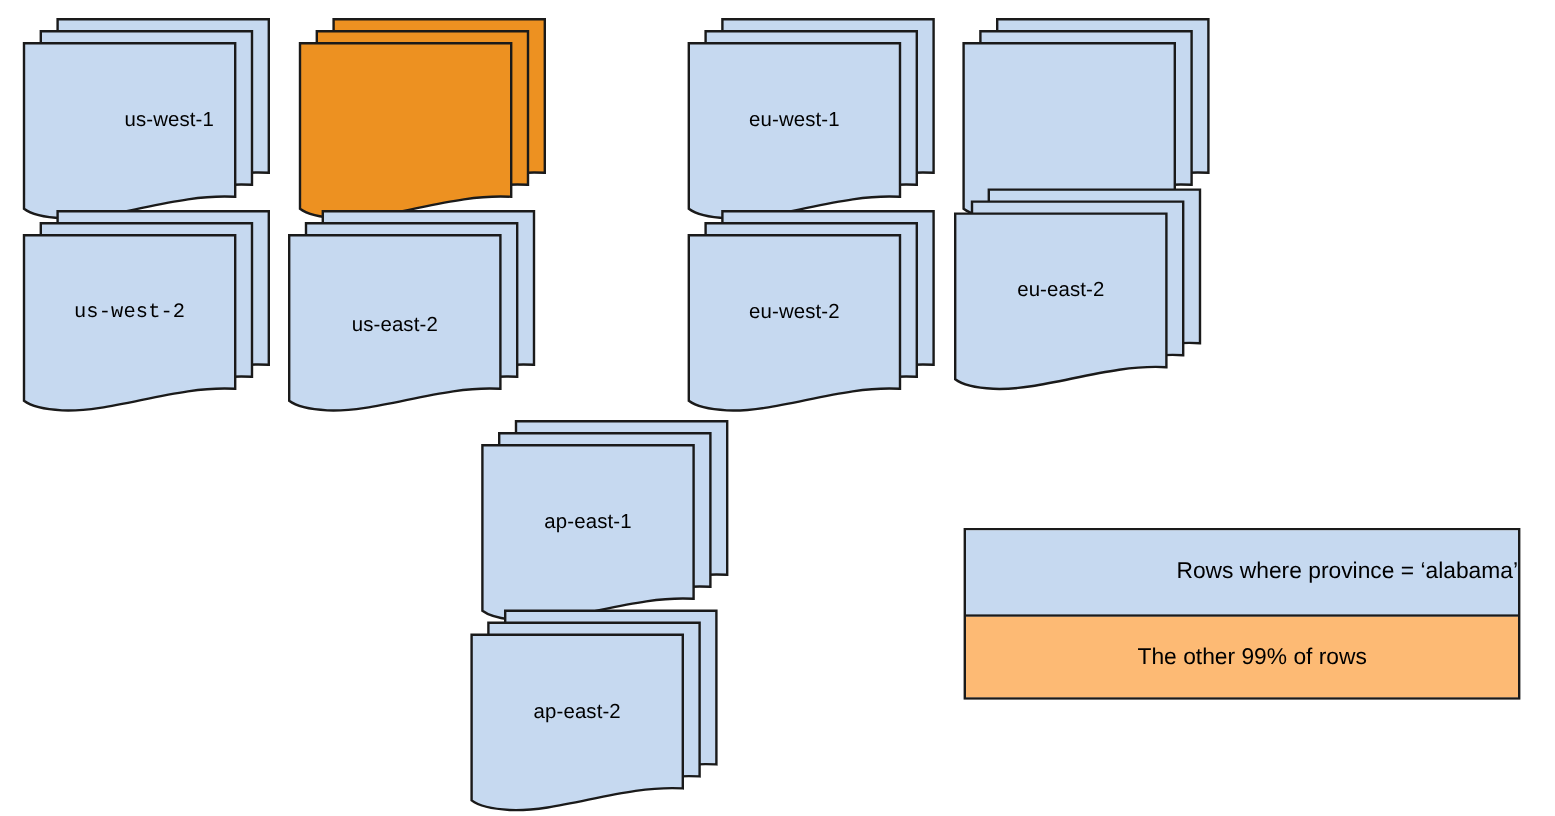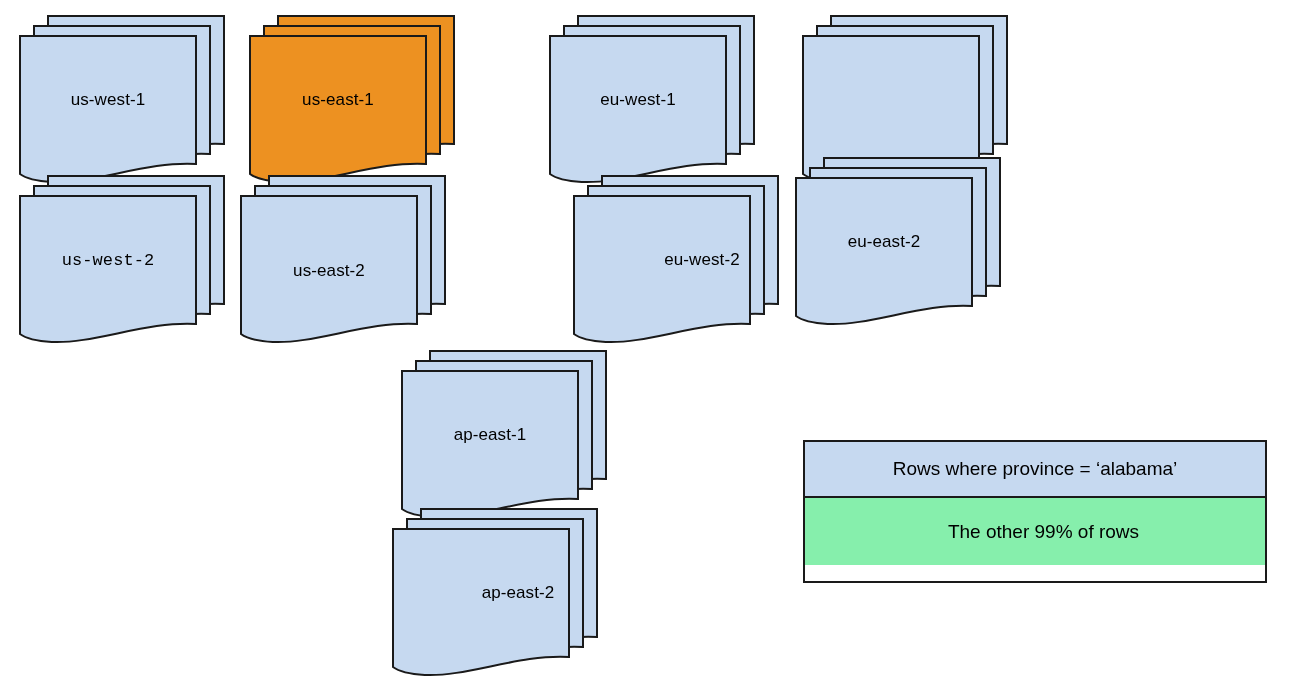--- a/index.html
+++ b/index.html
@@ -72,31 +72,30 @@
 <body>
 
 <div id="canvas">
   <div id="stacks-container">
       <div class="doc-stack" style="left: 19px; top: 35px;">
         <svg width="210" height="172" viewBox="0 0 210 172" style="left: 0px; top: -20px;">
           <path d="M 29 1 L 205 1 L 205 129 C 155.72 126 102.92 149 60.68 147 C 44.84 146 34.28 143 29 139 Z" fill="#c6d9f0" stroke="#1a1a1a" stroke-width="2" stroke-linejoin="miter"></path>
           <path d="M 15 11 L 191 11 L 191 139 C 141.72 136 88.92 159 46.68 157 C 30.84 156 20.28 153 15 149 Z" fill="#c6d9f0" stroke="#1a1a1a" stroke-width="2" stroke-linejoin="miter"></path>
           <path d="M 1 21 L 177 21 L 177 149 C 127.72 146 74.92 169 32.68 167 C 16.84 166 6.279999999999999 163 1 159 Z" fill="#c6d9f0" stroke="#1a1a1a" stroke-width="2" stroke-linejoin="miter"></path>
         </svg>
-        <div class="doc-label" style="left: 1px; top: 1px;">us-west-1</div>
+        <div class="doc-label" style="left: 1px; top: 1px; padding-left: 33px;">us-west-1</div>
       </div>
       <div class="doc-stack" style="left: 249px; top: 35px;">
         <svg width="210" height="172" viewBox="0 0 210 172" style="left: 0px; top: -20px;">
           <path d="M 29 1 L 205 1 L 205 129 C 155.72 126 102.92 149 60.68 147 C 44.84 146 34.28 143 29 139 Z" fill="#ed9121" stroke="#1a1a1a" stroke-width="2" stroke-linejoin="miter"></path>
           <path d="M 15 11 L 191 11 L 191 139 C 141.72 136 88.92 159 46.68 157 C 30.84 156 20.28 153 15 149 Z" fill="#ed9121" stroke="#1a1a1a" stroke-width="2" stroke-linejoin="miter"></path>
           <path d="M 1 21 L 177 21 L 177 149 C 127.72 146 74.92 169 32.68 167 C 16.84 166 6.279999999999999 163 1 159 Z" fill="#ed9121" stroke="#1a1a1a" stroke-width="2" stroke-linejoin="miter"></path>
         </svg>
-        <div class="doc-label" style="left: 1px; top: 1px;">us-east-1</div>
       </div>
-      <div class="doc-stack" style="left: 549px; top: 35px;">
+      <div class="doc-stack" style="left: 573px; top: 35px;">
         <svg width="210" height="172" viewBox="0 0 210 172" style="left: 0px; top: -20px;">
           <path d="M 29 1 L 205 1 L 205 129 C 155.72 126 102.92 149 60.68 147 C 44.84 146 34.28 143 29 139 Z" fill="#c6d9f0" stroke="#1a1a1a" stroke-width="2" stroke-linejoin="miter"></path>
           <path d="M 15 11 L 191 11 L 191 139 C 141.72 136 88.92 159 46.68 157 C 30.84 156 20.28 153 15 149 Z" fill="#c6d9f0" stroke="#1a1a1a" stroke-width="2" stroke-linejoin="miter"></path>
           <path d="M 1 21 L 177 21 L 177 149 C 127.72 146 74.92 169 32.68 167 C 16.84 166 6.279999999999999 163 1 159 Z" fill="#c6d9f0" stroke="#1a1a1a" stroke-width="2" stroke-linejoin="miter"></path>
         </svg>
         <div class="doc-label" style="left: 1px; top: 1px;">eu-west-1</div>
       </div>
       <div class="doc-stack" style="left: 802px; top: 35px;">
         <svg width="210" height="172" viewBox="0 0 210 172" style="left: 0px; top: -20px;">
           <path d="M 29 1 L 205 1 L 205 129 C 155.72 126 102.92 149 60.68 147 C 44.84 146 34.28 143 29 139 Z" fill="#c6d9f0" stroke="#1a1a1a" stroke-width="2" stroke-linejoin="miter"></path>
@@ -119,21 +118,21 @@
           <path d="M 1 21 L 177 21 L 177 149 C 127.72 146 74.92 169 32.68 167 C 16.84 166 6.279999999999999 163 1 159 Z" fill="#c6d9f0" stroke="#1a1a1a" stroke-width="2" stroke-linejoin="miter"></path>
         </svg>
         <div class="doc-label" style="left: 1px; top: 12px;">us-east-2</div>
       </div>
       <div class="doc-stack" style="left: 573px; top: 195px;">
         <svg width="210" height="172" viewBox="0 0 210 172" style="left: 0px; top: -20px;">
           <path d="M 29 1 L 205 1 L 205 129 C 155.72 126 102.92 149 60.68 147 C 44.84 146 34.28 143 29 139 Z" fill="#c6d9f0" stroke="#1a1a1a" stroke-width="2" stroke-linejoin="miter"></path>
           <path d="M 15 11 L 191 11 L 191 139 C 141.72 136 88.92 159 46.68 157 C 30.84 156 20.28 153 15 149 Z" fill="#c6d9f0" stroke="#1a1a1a" stroke-width="2" stroke-linejoin="miter"></path>
           <path d="M 1 21 L 177 21 L 177 149 C 127.72 146 74.92 169 32.68 167 C 16.84 166 6.279999999999999 163 1 159 Z" fill="#c6d9f0" stroke="#1a1a1a" stroke-width="2" stroke-linejoin="miter"></path>
         </svg>
-        <div class="doc-label" style="left: 1px; top: 1px; padding-left: 40px;">eu-west-2</div>
+        <div class="doc-label" style="left: 1px; top: 1px;">eu-west-2</div>
       </div>
       <div class="doc-stack" style="left: 795px; top: 177px;">
         <svg width="210" height="172" viewBox="0 0 210 172" style="left: 0px; top: -20px;">
           <path d="M 29 1 L 205 1 L 205 129 C 155.72 126 102.92 149 60.68 147 C 44.84 146 34.28 143 29 139 Z" fill="#c6d9f0" stroke="#1a1a1a" stroke-width="2" stroke-linejoin="miter"></path>
           <path d="M 15 11 L 191 11 L 191 139 C 141.72 136 88.92 159 46.68 157 C 30.84 156 20.28 153 15 149 Z" fill="#c6d9f0" stroke="#1a1a1a" stroke-width="2" stroke-linejoin="miter"></path>
           <path d="M 1 21 L 177 21 L 177 149 C 127.72 146 74.92 169 32.68 167 C 16.84 166 6.279999999999999 163 1 159 Z" fill="#c6d9f0" stroke="#1a1a1a" stroke-width="2" stroke-linejoin="miter"></path>
         </svg>
         <div class="doc-label" style="left: 1px; top: 1px;">eu-east-2</div>
       </div>
       <div class="doc-stack" style="left: 401px; top: 370px;">
@@ -143,26 +142,26 @@
           <path d="M 1 21 L 177 21 L 177 149 C 127.72 146 74.92 169 32.68 167 C 16.84 166 6.279999999999999 163 1 159 Z" fill="#c6d9f0" stroke="#1a1a1a" stroke-width="2" stroke-linejoin="miter"></path>
         </svg>
         <div class="doc-label" style="left: 1px; top: 1px;">ap-east-1</div>
       </div>
       <div class="doc-stack" style="left: 392px; top: 528px;">
         <svg width="210" height="172" viewBox="0 0 210 172" style="left: 0px; top: -20px;">
           <path d="M 29 1 L 205 1 L 205 129 C 155.72 126 102.92 149 60.68 147 C 44.84 146 34.28 143 29 139 Z" fill="#c6d9f0" stroke="#1a1a1a" stroke-width="2" stroke-linejoin="miter"></path>
           <path d="M 15 11 L 191 11 L 191 139 C 141.72 136 88.92 159 46.68 157 C 30.84 156 20.28 153 15 149 Z" fill="#c6d9f0" stroke="#1a1a1a" stroke-width="2" stroke-linejoin="miter"></path>
           <path d="M 1 21 L 177 21 L 177 149 C 127.72 146 74.92 169 32.68 167 C 16.84 166 6.279999999999999 163 1 159 Z" fill="#c6d9f0" stroke="#1a1a1a" stroke-width="2" stroke-linejoin="miter"></path>
         </svg>
-        <div class="doc-label" style="left: 1px; top: 1px; padding-left: 37px;">ap-east-2</div>
+        <div class="doc-label" style="left: 1px; top: 1px;">ap-east-2</div>
       </div>
     </div>
   <div id="legend-container">
       <div class="legend" style="left: 803px; top: 440px; width: 464px; height: 143px;">
-        <div class="legend-row top" style="background: rgb(198, 217, 240); height: 56px;">
+        <div class="legend-row top" style="background: rgb(198, 217, 240); height: 72px; justify-content: flex-end;">
           <span>Rows where province = ‘alabama’</span>
         </div>
-        <div class="legend-row" style="background: #86efac; height: 67px; padding-left: 17px;">
+        <div class="legend-row" style="background: #fdba74; height: 67px; padding-left: 17px;">
           <span>The other 99% of rows</span>
         </div>
       </div>
     </div>
 </div>
 
 </body></html>

